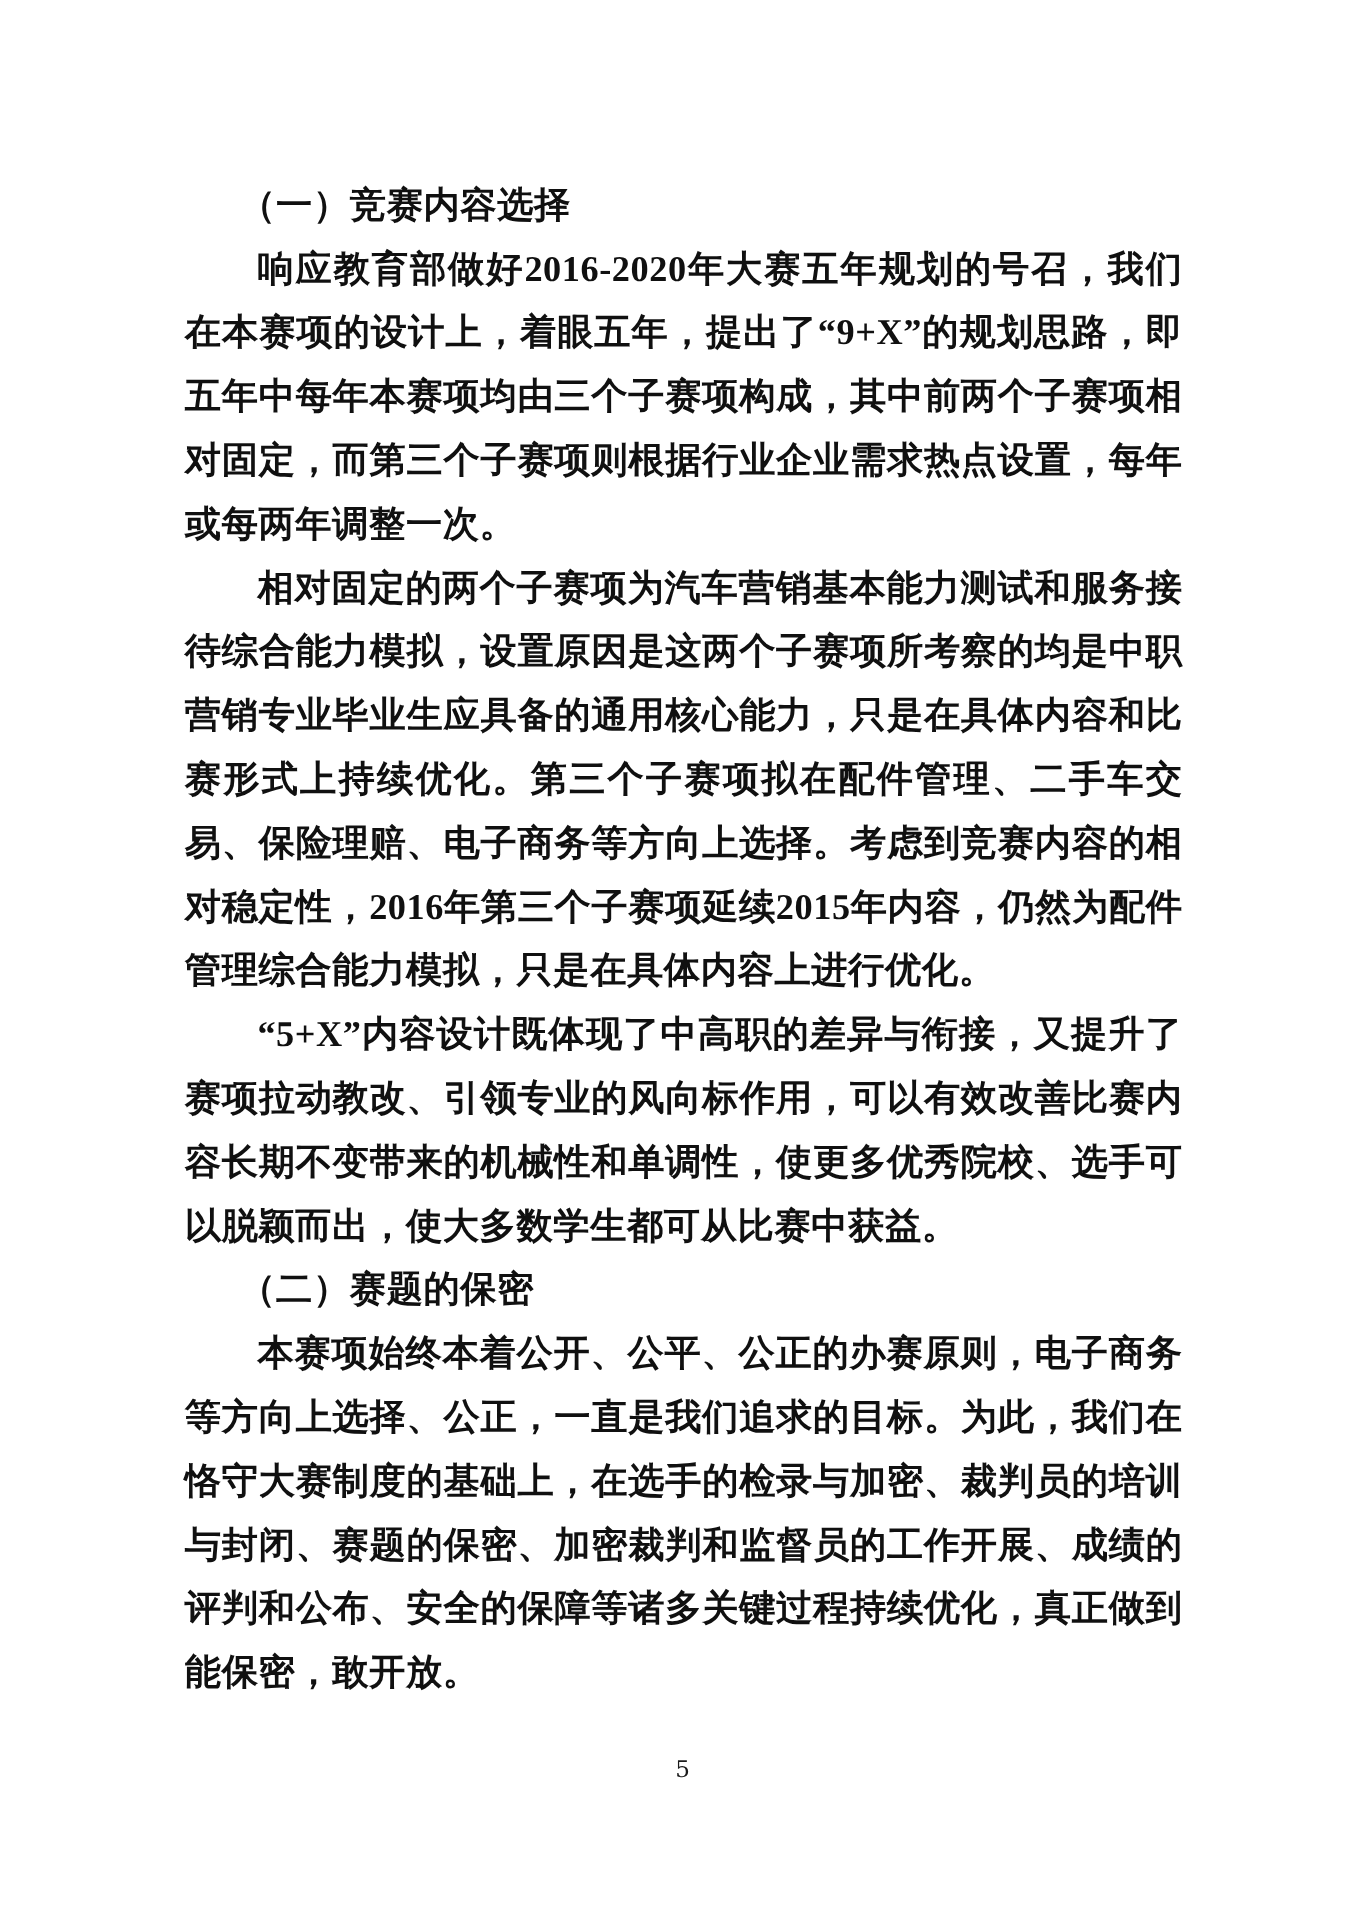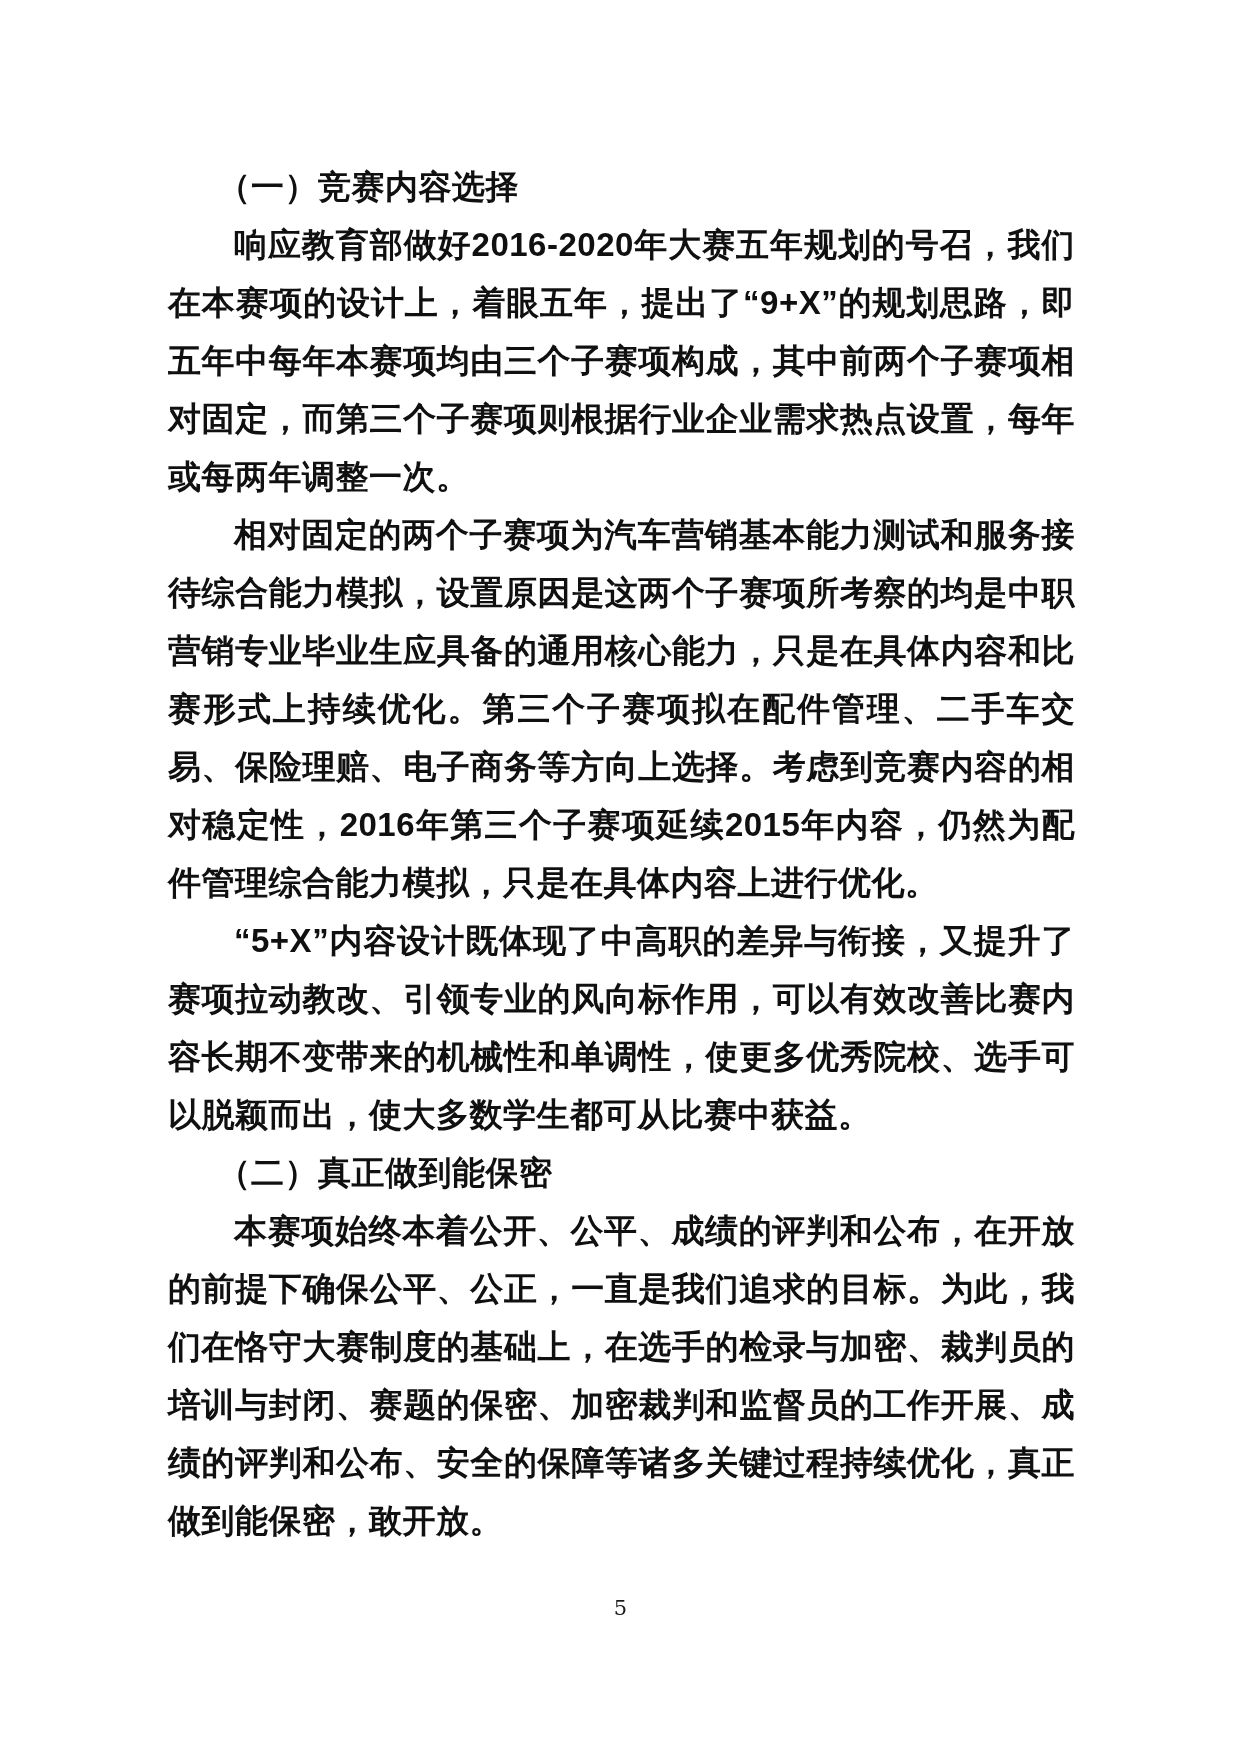--- a/index.html
+++ b/index.html
@@ -25,20 +25,21 @@
     top: 158px;
     width: 907px;
   }
   .heading, .para {
     margin: 0;
     font-size: 33px;
     line-height: 58px;
     font-weight: bold;
     color: #101010;
     letter-spacing: 0.5px;
+    font-family: Liberation Serif, serif;
   }
   .para {
     text-indent: 2em;
     text-align: justify;
     text-justify: inter-ideograph;
     text-align-last: left;
   }
   .heading {
     text-indent: 1.5em;
     text-align: left;
@@ -57,18 +58,18 @@
 </style>
 </head>
 <body>
 
 <div class="page">
   <div class="content">
     <p class="heading">（一）竞赛内容选择</p>
     <p class="para">响应教育部做好2016-2020年大赛五年规划的号召，我们在本赛项的设计上，着眼五年，提出了“9+X”的规划思路，即五年中每年本赛项均由三个子赛项构成，其中前两个子赛项相对固定，而第三个子赛项则根据行业企业需求热点设置，每年或每两年调整一次。</p>
     <p class="para">相对固定的两个子赛项为汽车营销基本能力测试和服务接待综合能力模拟，设置原因是这两个子赛项所考察的均是中职营销专业毕业生应具备的通用核心能力，只是在具体内容和比赛形式上持续优化。第三个子赛项拟在配件管理、二手车交易、保险理赔、电子商务等方向上选择。考虑到竞赛内容的相对稳定性，2016年第三个子赛项延续2015年内容，仍然为配件管理综合能力模拟，只是在具体内容上进行优化。</p>
     <p class="para">“5+X”内容设计既体现了中高职的差异与衔接，又提升了赛项拉动教改、引领专业的风向标作用，可以有效改善比赛内容长期不变带来的机械性和单调性，使更多优秀院校、选手可以脱颖而出，使大多数学生都可从比赛中获益。</p>
-    <p class="heading">（二）真正做到能保密</p>
-    <p class="para">本赛项始终本着公开、公平、成绩的评判和公布，在开放的前提下确保公平、公正，一直是我们追求的目标。为此，我们在恪守大赛制度的基础上，在选手的检录与加密、裁判员的培训与封闭、赛题的保密、加密裁判和监督员的工作开展、成绩的评判和公布、安全的保障等诸多关键过程持续优化，真正做到能保密，敢开放。</p>
+    <p class="heading">（二）赛题的保密</p>
+    <p class="para">本赛项始终本着公开、公平、公正的办赛原则，电子商务等方向上选择、公正，一直是我们追求的目标。为此，我们在恪守大赛制度的基础上，在选手的检录与加密、裁判员的培训与封闭、赛题的保密、加密裁判和监督员的工作开展、成绩的评判和公布、安全的保障等诸多关键过程持续优化，真正做到能保密，敢开放。</p>
   </div>
 
   <div class="page-number">5</div>
 </div>
 
 </body></html>

